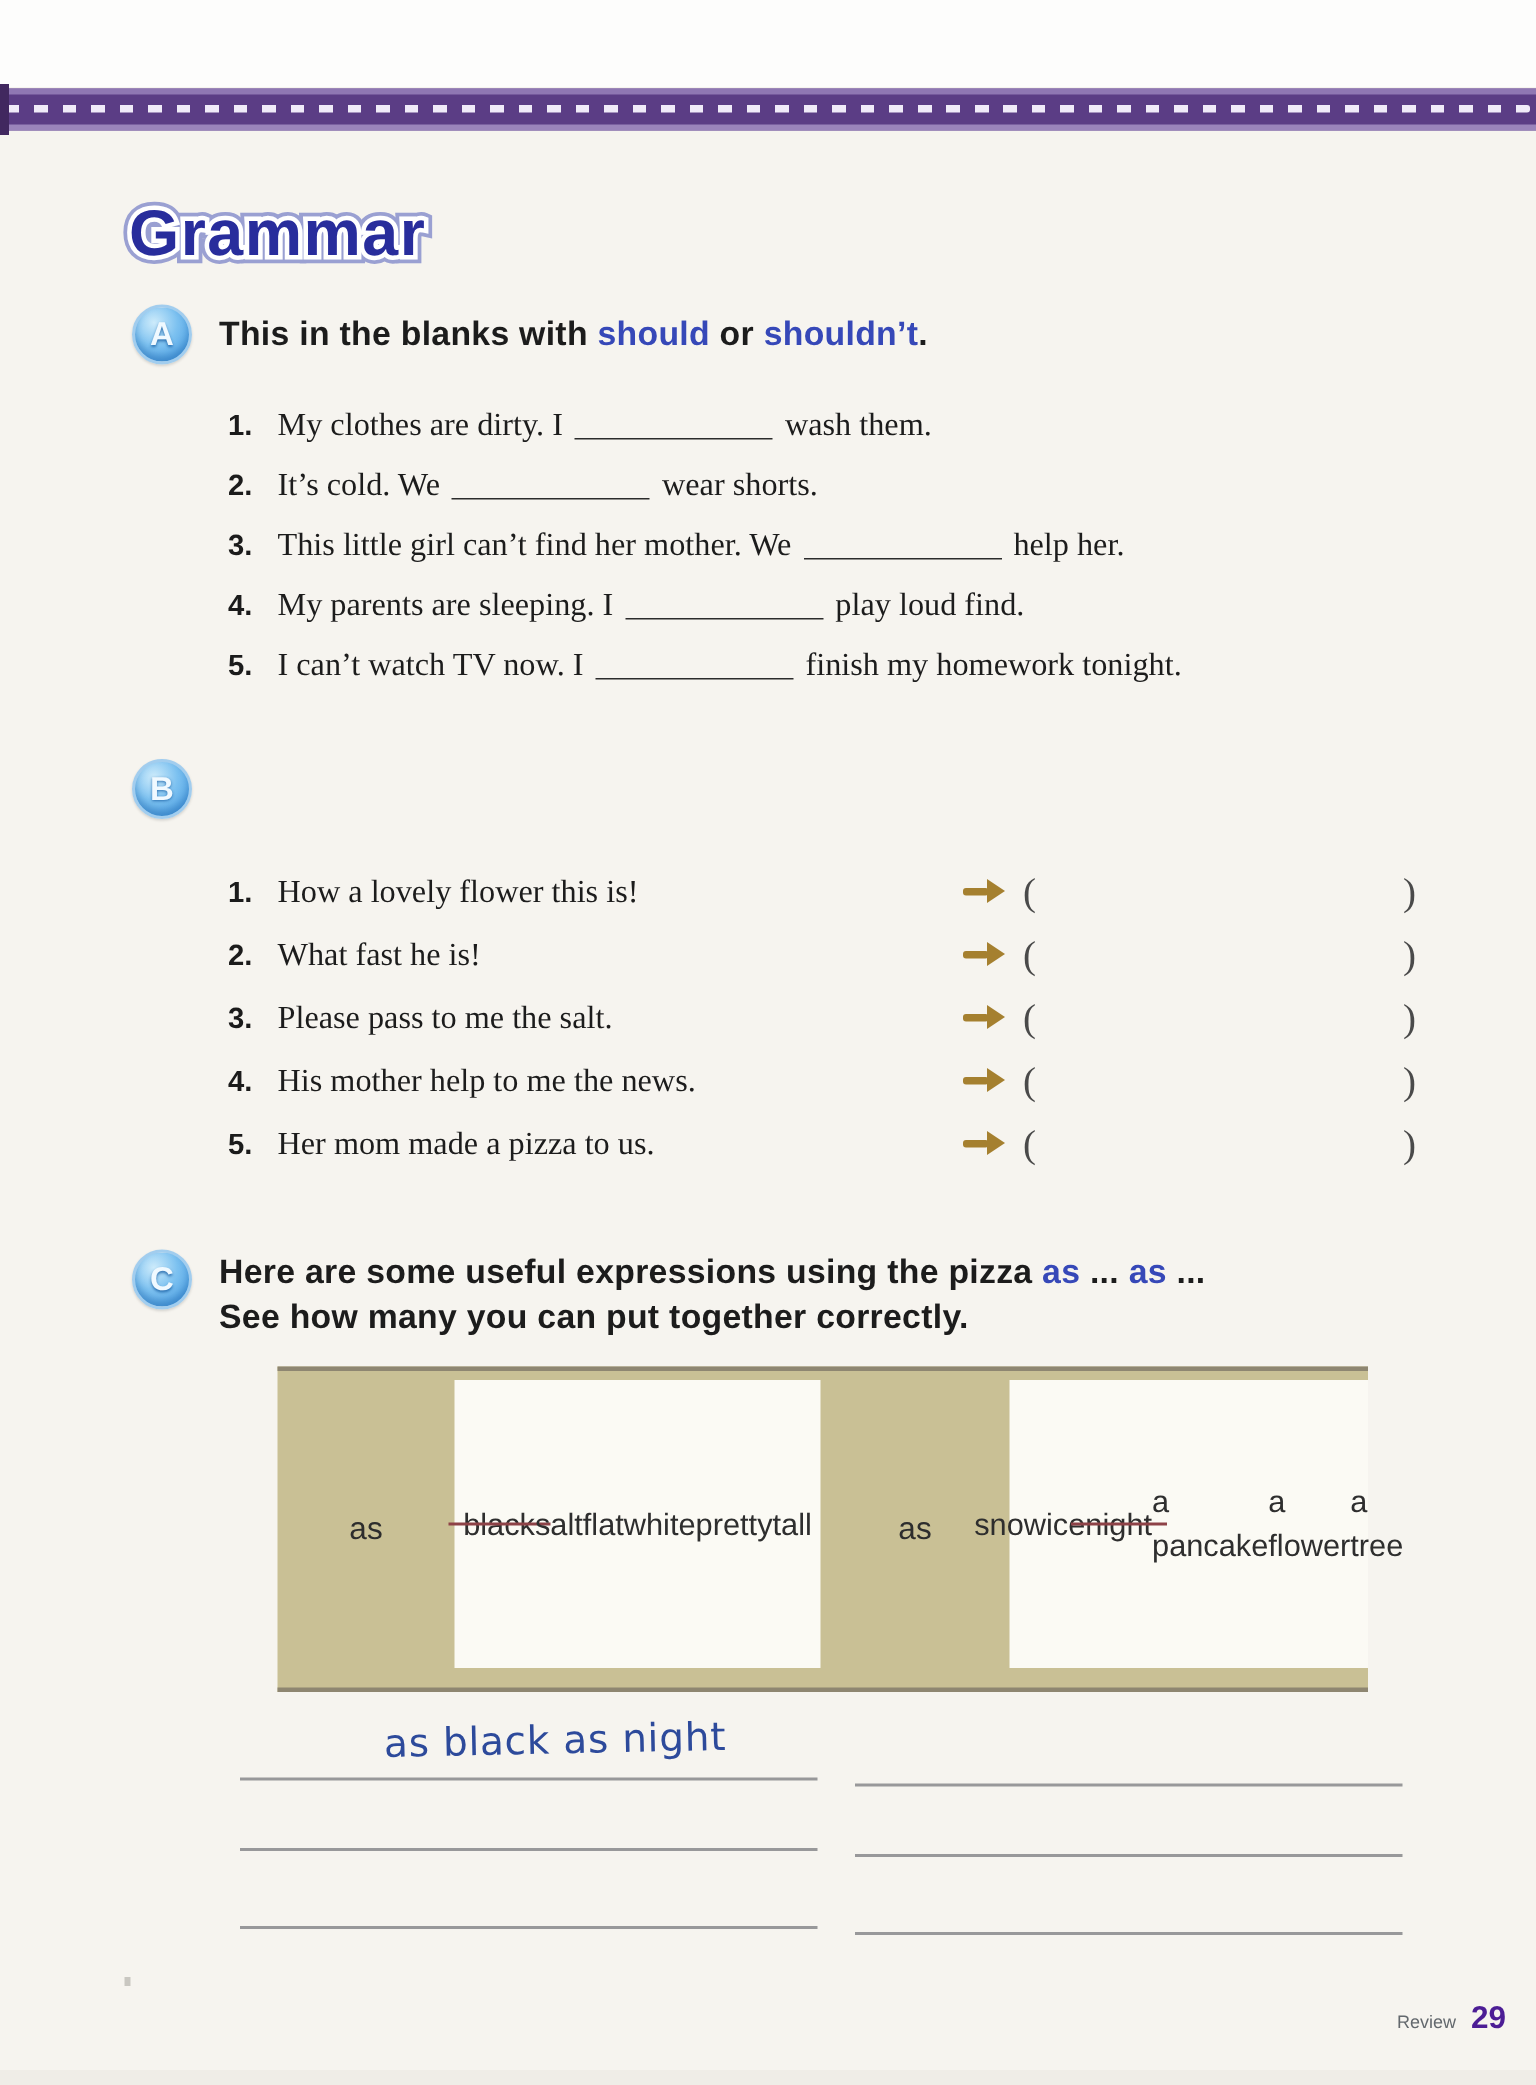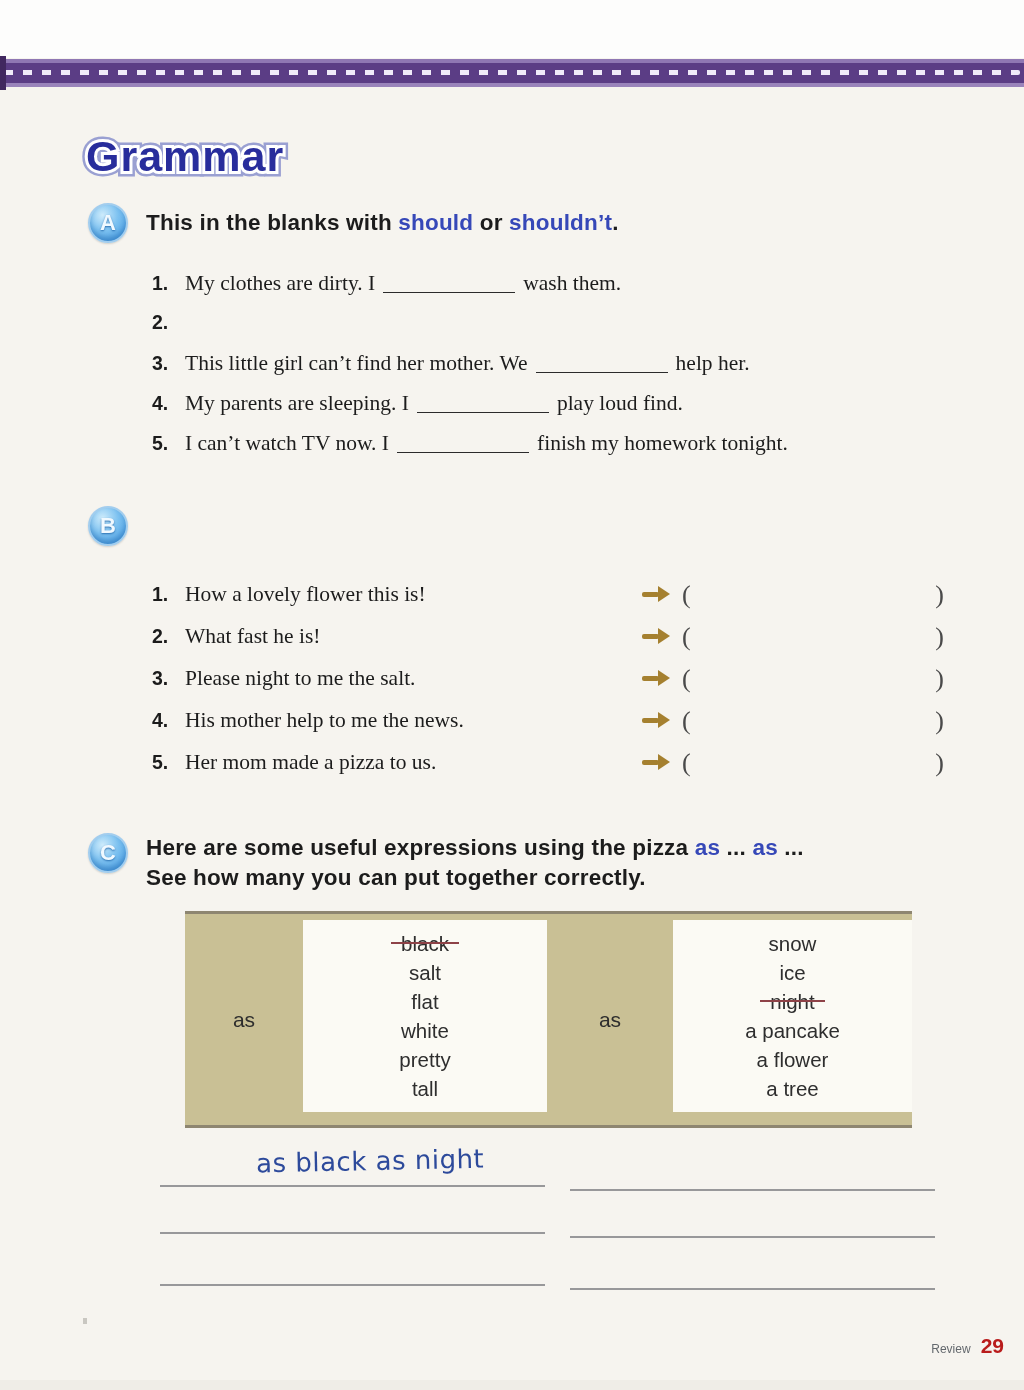--- a/index.html
+++ b/index.html
@@ -79,38 +79,38 @@
     border-top:3px solid #8e8671;border-bottom:3px solid #8e8671;
     display:flex;
   }
   .as-col{display:flex;align-items:center;justify-content:center;
     font-size:21px;color:#2d2d2d;}
   .as-col.c1{width:118px;}
   .as-col.c3{width:126px;}
   .word-col{box-sizing:border-box;padding:6px 0 13px;}
   .word-col.c2{width:244px;}
   .word-col.c4{width:239px;}
-  .white-box{background:#fbfaf4;height:100%;display:flex;flex-direction:column;
+  .white-box{background:#fbfaf4;height:100%;display:flex;flex-direction:row;
     align-items:center;justify-content:center;}
   .word{font-size:20.5px;color:#2e2e2e;line-height:29px;position:relative;}
   .struck::after{content:"";position:absolute;left:-10px;right:-10px;top:13px;height:2.4px;background:#8e4247;}
 
   
   .ans{position:absolute;height:2px;background:#98989a;}
   .handwriting{
     position:absolute;left:256px;top:1146px;
     font-family:"DejaVu Sans", sans-serif;font-size:26px;color:#2d4a9b;
     transform:rotate(-1.2deg);letter-spacing:.5px;white-space:nowrap;
   }
   .speck{position:absolute;left:83px;top:1318px;width:4px;height:6px;background:#c9c7c1;}
 
   
   .footer{position:absolute;right:20px;top:1334px;display:flex;align-items:baseline;gap:10px;}
   .footer .rev{font-size:12px;color:#63686d;}
-  .footer .pg{font-size:21px;font-weight:700;color:#b91c1c;}
+  .footer .pg{font-size:21px;font-weight:700;color:#4c1d95;}
 </style>
 </head>
 <body>
 
 <div class="top-white"></div>
 <div class="ribbon">
   <div class="stitches"></div>
 </div>
 <div class="ribbon-end"></div>
 
@@ -125,20 +125,21 @@
     <div class="badge">A</div>
     <div class="h-txt"><span>This in the blanks with </span><span class="h-blue">should</span><span> or </span><span class="h-blue">shouldn’t</span><span>.</span></div>
   </div>
   <div class="items">
     <div class="item">
       <span class="num">1.</span>
       <span class="itxt"><span>My clothes are dirty. I</span><span class="blank"></span><span>wash them.</span></span>
     </div>
     <div class="item">
       <span class="num">2.</span>
+      <span class="itxt"><span>It’s cold. We</span><span class="blank"></span><span>wear shorts.</span></span>
     </div>
     <div class="item">
       <span class="num">3.</span>
       <span class="itxt"><span>This little girl can’t find her mother. We</span><span class="blank"></span><span>help her.</span></span>
     </div>
     <div class="item">
       <span class="num">4.</span>
       <span class="itxt"><span>My parents are sleeping. I</span><span class="blank"></span><span>play loud find.</span></span>
     </div>
     <div class="item">
@@ -174,21 +175,21 @@
             <i></i>
             <b></b>
           </span>
           <span class="paren">(</span>
           <span class="gap"></span>
           <span class="paren">)</span>
         </span>
     </div>
     <div class="item">
       <span class="num">3.</span>
-      <span class="itxt">Please night to me the salt.</span>
+      <span class="itxt">Please pass to me the salt.</span>
       <span class="rw">
           <span class="arrow">
             <i></i>
             <b></b>
           </span>
           <span class="paren">(</span>
           <span class="gap"></span>
           <span class="paren">)</span>
         </span>
     </div>

